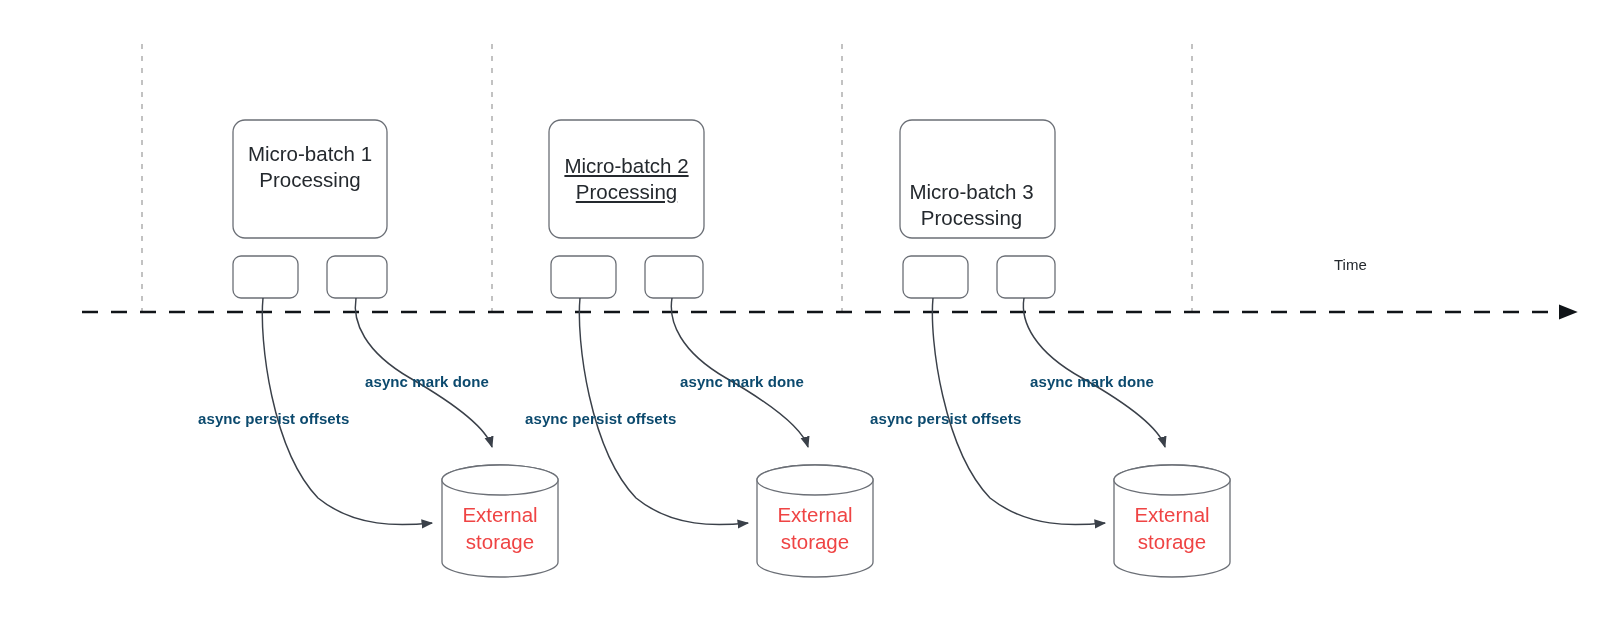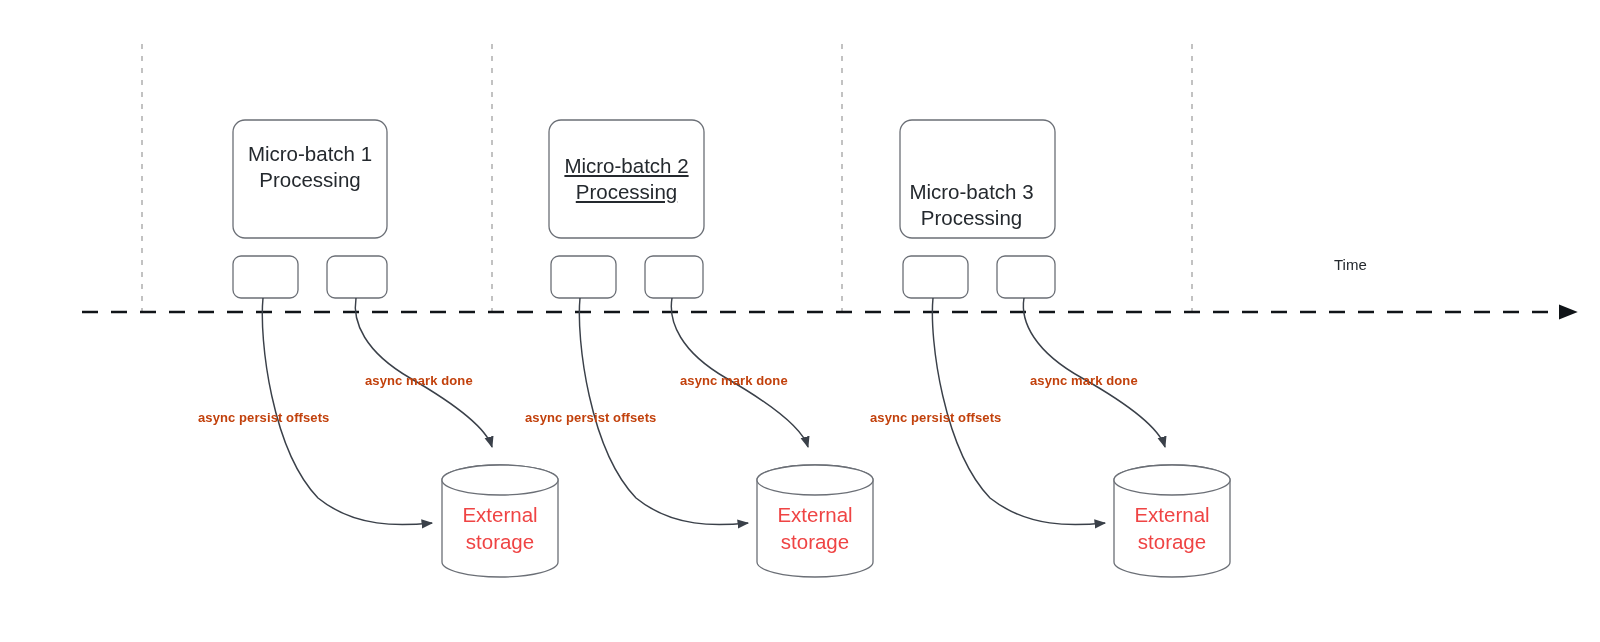--- a/index.html
+++ b/index.html
@@ -40,23 +40,23 @@
     color: #24292e;
     font-weight: 400;
   }
   .store-label {
     font-size: 20.5px;
     color: #ef4444;
     font-weight: 400;
   }
   .edge-label {
     position: absolute;
-    font-size: 13px;
+    font-size: 15px;
     font-weight: bold;
-    color: #c2410c;
+    color: #0c4a6e;
     white-space: nowrap;
     letter-spacing: 0.1px;
     text-align: right;
   }
   .time-label {
     position: absolute;
     font-size: 15px;
     color: #24292e;
     white-space: nowrap;
   }

